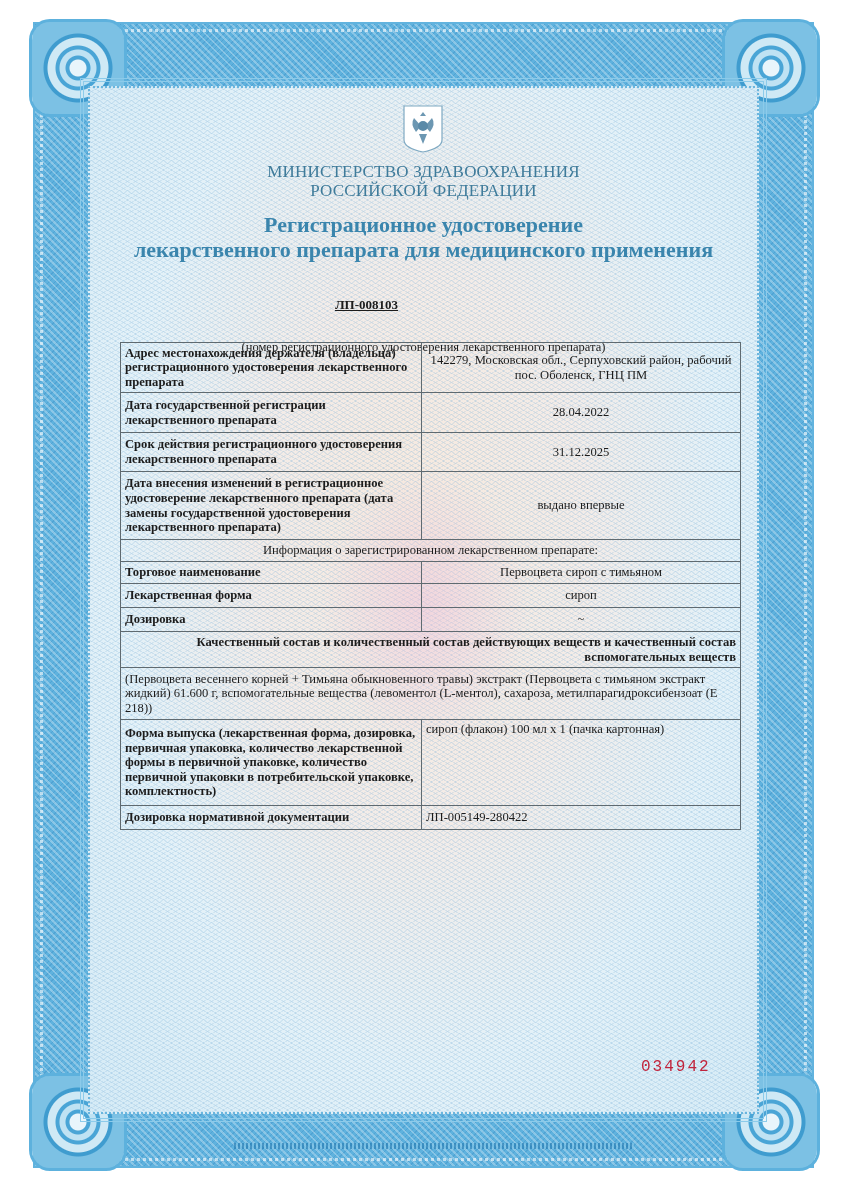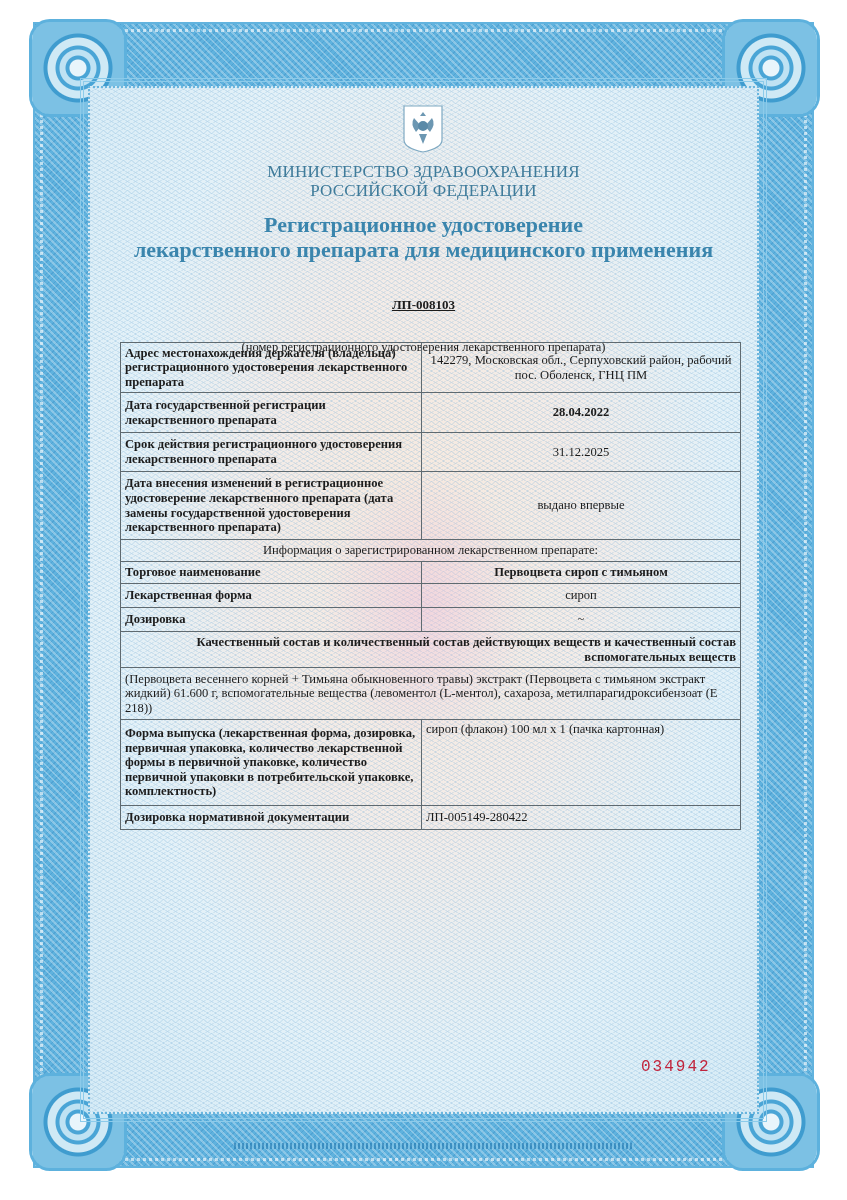--- a/index.html
+++ b/index.html
@@ -36,32 +36,32 @@
 
   .footer-print { position:absolute; left:234px; top:1143px; width:400px; height:6px;
     background:repeating-linear-gradient(90deg, #2a7fb5 0 2px, #7ec3e6 2px 4px); opacity:0.7; }
 
   
   .emblem { position:absolute; left:402px; top:104px; width:42px; height:50px; }
   .ministry { position:absolute; left:0; top:162px; width:847px; text-align:center;
     color:#3f7b9a; font-size:17px; line-height:19px; letter-spacing:0.2px; }
   .title { position:absolute; left:0; top:212px; width:847px; text-align:center;
     color:#3a85ad; font-size:22px; font-weight:bold; line-height:25px; }
-  .reg-number { position:absolute; left:0; top:297px; width:847px; text-align:center;
+  .reg-number { position:absolute; left:0; top:297px; width:733px; text-align:center;
     font-size:13px; font-weight:bold; text-decoration:underline; }
   .reg-caption { position:absolute; left:0; top:312px; width:847px; text-align:center;
     font-size:12.5px;margin-top:28px; }
 
   
   .tbl { position:absolute; left:120px; top:342px; width:621px; border-collapse:collapse;
     font-size:12.6px; line-height:14.6px; }
   .tbl td { border:1px solid #5f6a70; padding:2px 4px; vertical-align:middle; }
   .tbl td.lbl { width:292px; font-weight:bold; text-align:left; }
   .tbl td.val { text-align:center; }
-  .tbl td.val.bold { font-weight:bold;margin-left:32px; }
+  .tbl td.val.bold { font-weight:normal;margin-left:32px; }
   .tbl td.full-center { text-align:center; }
   .tbl td.full-bold { font-weight:bold; text-align:right; }
   .tbl td.full-left { text-align:left; }
   .tbl td.val-left { text-align:left; vertical-align:top; }
   .tbl td.lbl-narrow { width:285px; font-weight:bold; }
 
   .serial { position:absolute; left:641px; top:1058px; color:#c0243c;
     font-family:"Liberation Mono","DejaVu Sans Mono",monospace; font-size:16px; letter-spacing:2px; }
 </style>
 </head>

